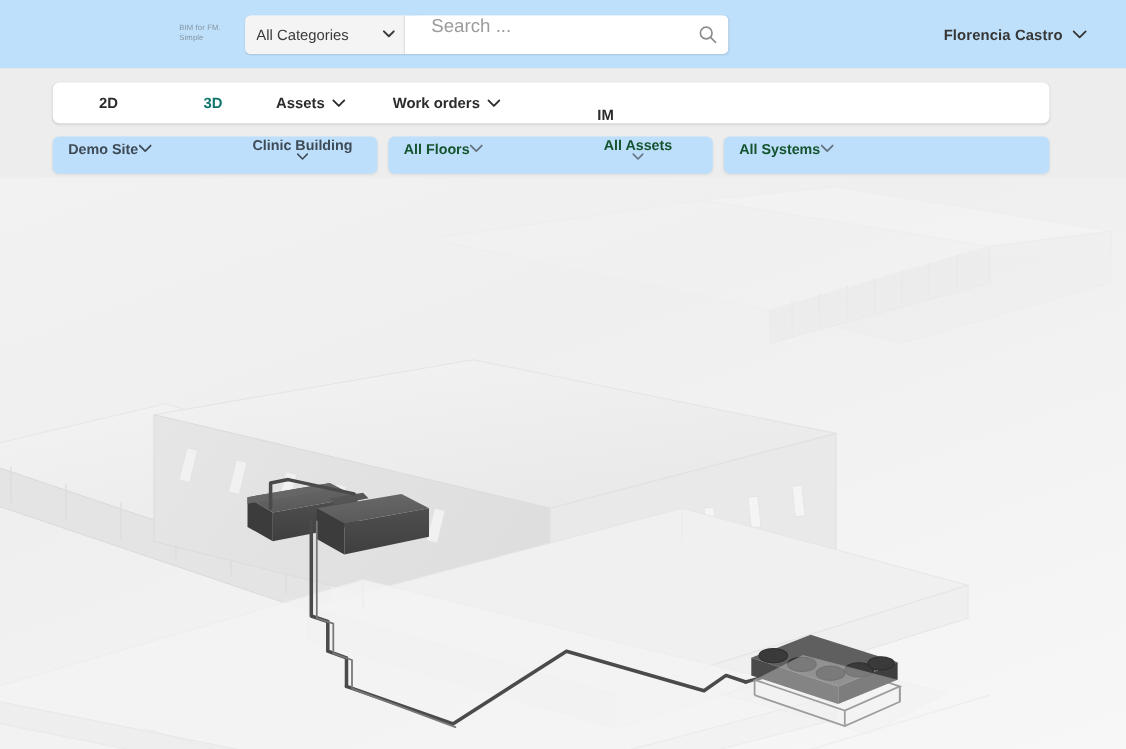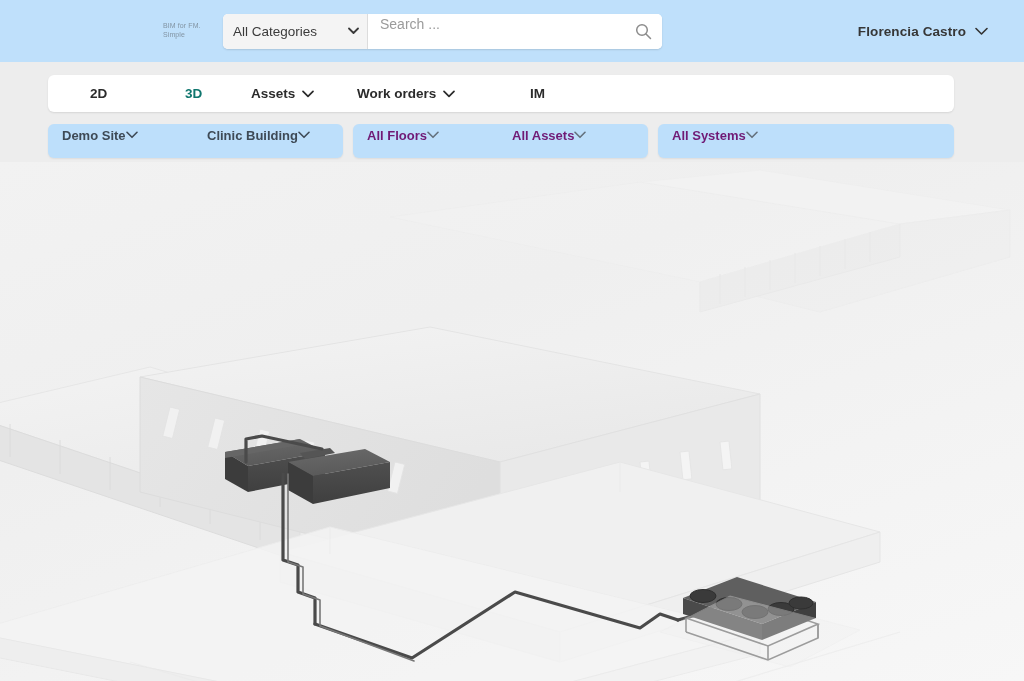--- a/index.html
+++ b/index.html
@@ -57,20 +57,21 @@
     position: absolute;
     left: 223px;
     top: 14px;
     width: 439px;
     height: 35px;
     display: flex;
     border-radius: 5px;
     background: #fff;
     box-shadow: 0 1px 2px rgba(0,0,0,0.13);
     overflow: hidden;
+    gap: 12px;
   }
   .cat-select {
     width: 145px;
     height: 35px;
     border: none;
     border-right: 1px solid #dcdcdc;
     background: #f4f4f4;
     font-family: "Liberation Sans", sans-serif;
     font-size: 13.5px;
     color: #3a3a3a;
@@ -86,21 +87,21 @@
     top: 13px;
     pointer-events: none;
   }
   .search-input {
     flex: 1;
     height: 35px;
     border: none;
     outline: none;
     padding: 0 30px 16px 12px;
     font-family: "Liberation Sans", sans-serif;
-    font-size: 14px;
+    font-size: 17px;
     color: #444;
     background: #fff;
   }
   .search-input::placeholder { color: #9b9b9b; }
   .search-icon-btn {
     position: absolute;
     right: 10px;
     top: 9px;
     width: 17px;
     height: 17px;
@@ -151,21 +152,21 @@
     cursor: pointer;
     height: 37px;
     padding: 0 4px;
     white-space: nowrap;
   }
   .tab.active { color: #0f766e; }
   .tab-2d   { position: absolute; left: 38px; }
   .tab-3d   { position: absolute; left: 133px; }
   .tab-assets { position: absolute; left: 199px; }
   .tab-wo   { position: absolute; left: 305px; }
-  .tab-im   { position: absolute; left: 478px; }
+  .tab-im   { position: absolute; left: 491px; align-items: flex-end; }
 
   
   .filterbar {
     position: absolute;
     left: 48px;
     top: 124px;
     width: 906px;
     height: 34px;
   }
   .pill-group {
@@ -186,23 +187,23 @@
     display: flex;
     align-items: center;
     height: 34px;
     padding: 0 0 12px 14px;
     font-size: 13px;
     font-weight: bold;
     cursor: pointer;
     white-space: nowrap;
   }
   .pill-dark { color: #3e4a56; }
-  .pill-grey { color: #701a75; }
+  .pill-grey { color: #14532d; }
   .pill-w1 { width: 145px; }
-  .pill-w2 { width: 150px; }
+  .pill-w2 { width: 150px; flex-direction: column; }
 
   
   .viewport {
     position: absolute;
     left: 0;
     top: 162px;
     width: 1024px;
     height: 519px;
     overflow: hidden;
     background: linear-gradient(160deg, #f2f2f2 0%, #efefef 35%, #f4f4f4 75%, #f7f7f7 100%);

